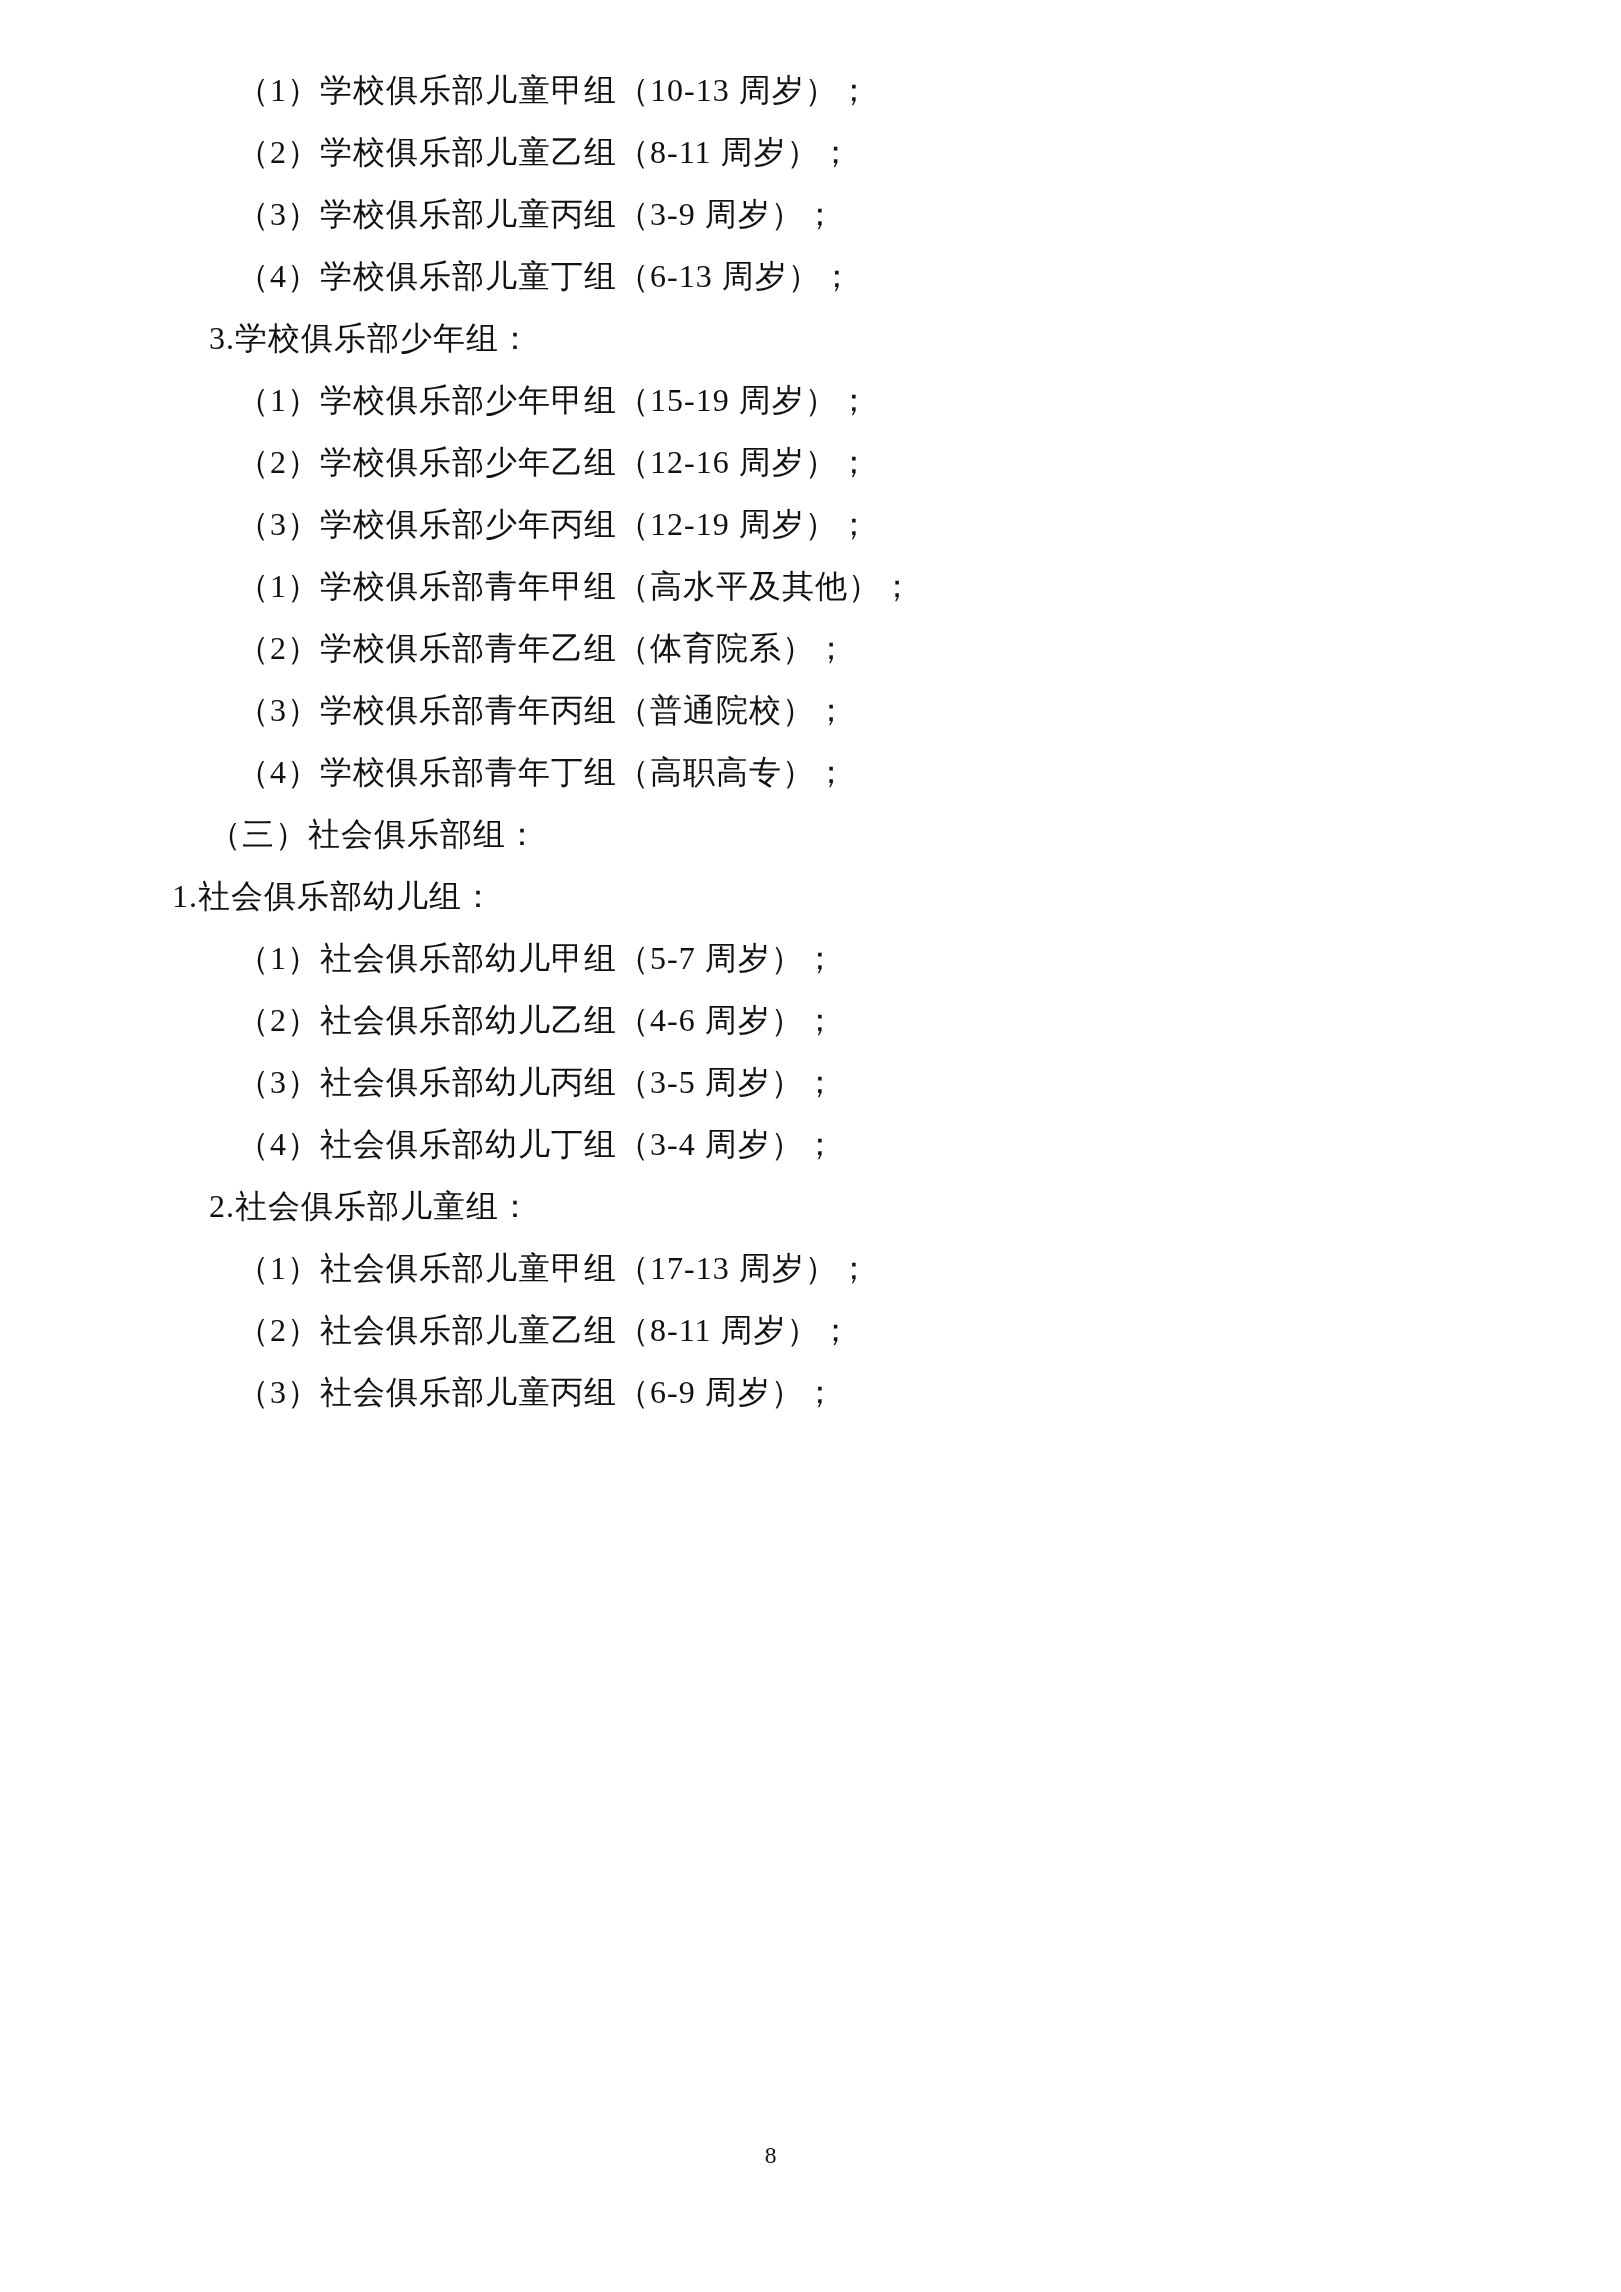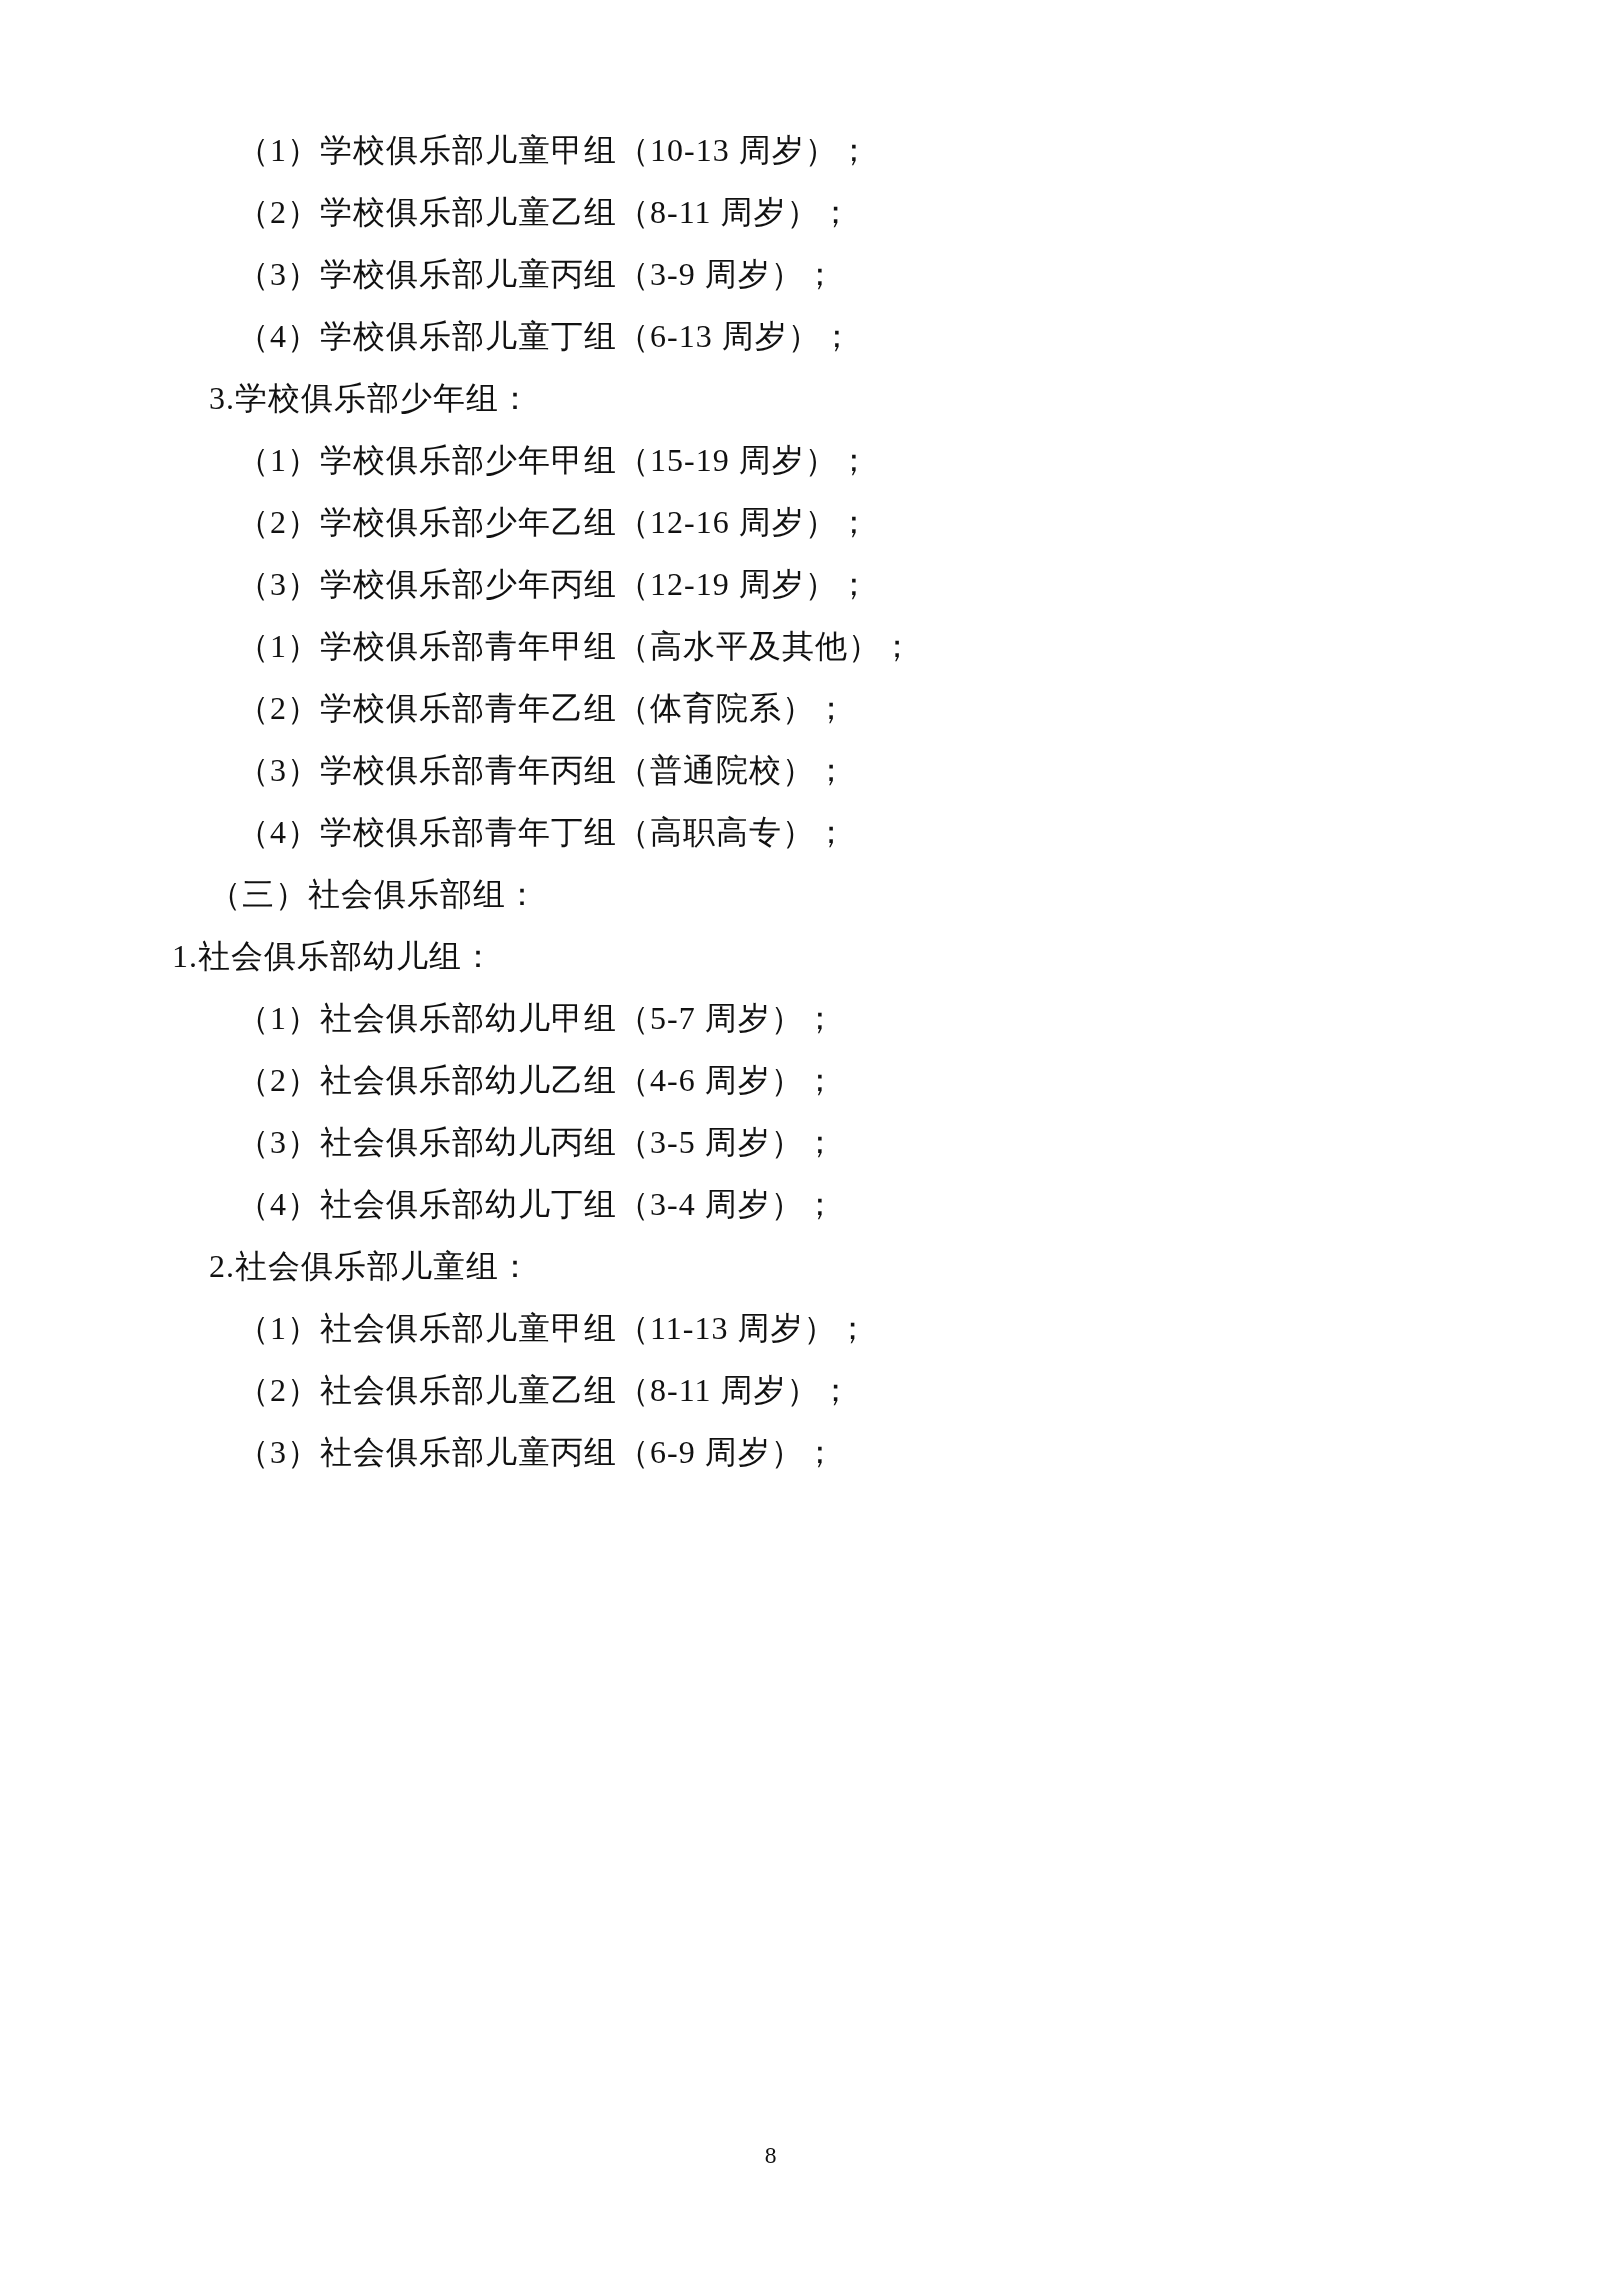--- a/index.html
+++ b/index.html
@@ -10,21 +10,21 @@
   body {
     font-family: "Liberation Serif", "DejaVu Serif", serif;
     color: #000000;
   }
   .page {
     position: relative;
     width: 1541px;
     height: 2293px;
     background: #ffffff;
     box-sizing: border-box;
-    padding: 119px 172px 0 172px;
+    padding: 59px 172px 0 172px;
     overflow: hidden;
   }
   .doc-body {
     margin-top: 0;
   }
   .line {
     font-size: 32px;
     line-height: 62px;
     letter-spacing: 1px;
     white-space: pre;
@@ -63,19 +63,19 @@
       <div class="line ind-sub">（2）学校俱乐部青年乙组（体育院系）；</div>
       <div class="line ind-sub">（3）学校俱乐部青年丙组（普通院校）；</div>
       <div class="line ind-sub">（4）学校俱乐部青年丁组（高职高专）；</div>
       <div class="line ind-1">（三）社会俱乐部组：</div>
       <div class="line ind-0">1.社会俱乐部幼儿组：</div>
       <div class="line ind-sub">（1）社会俱乐部幼儿甲组（5-7 周岁）；</div>
       <div class="line ind-sub">（2）社会俱乐部幼儿乙组（4-6 周岁）；</div>
       <div class="line ind-sub">（3）社会俱乐部幼儿丙组（3-5 周岁）；</div>
       <div class="line ind-sub">（4）社会俱乐部幼儿丁组（3-4 周岁）；</div>
       <div class="line ind-1">2.社会俱乐部儿童组：</div>
-      <div class="line ind-sub">（1）社会俱乐部儿童甲组（11-13 周岁）；</div>
+      <div class="line ind-sub">（1）社会俱乐部儿童甲组（17-13 周岁）；</div>
       <div class="line ind-sub">（2）社会俱乐部儿童乙组（8-11 周岁）；</div>
       <div class="line ind-sub">（3）社会俱乐部儿童丙组（6-9 周岁）；</div>
     </div>
   <div class="page-number">8</div>
 </div>
 
 
 </body></html>

